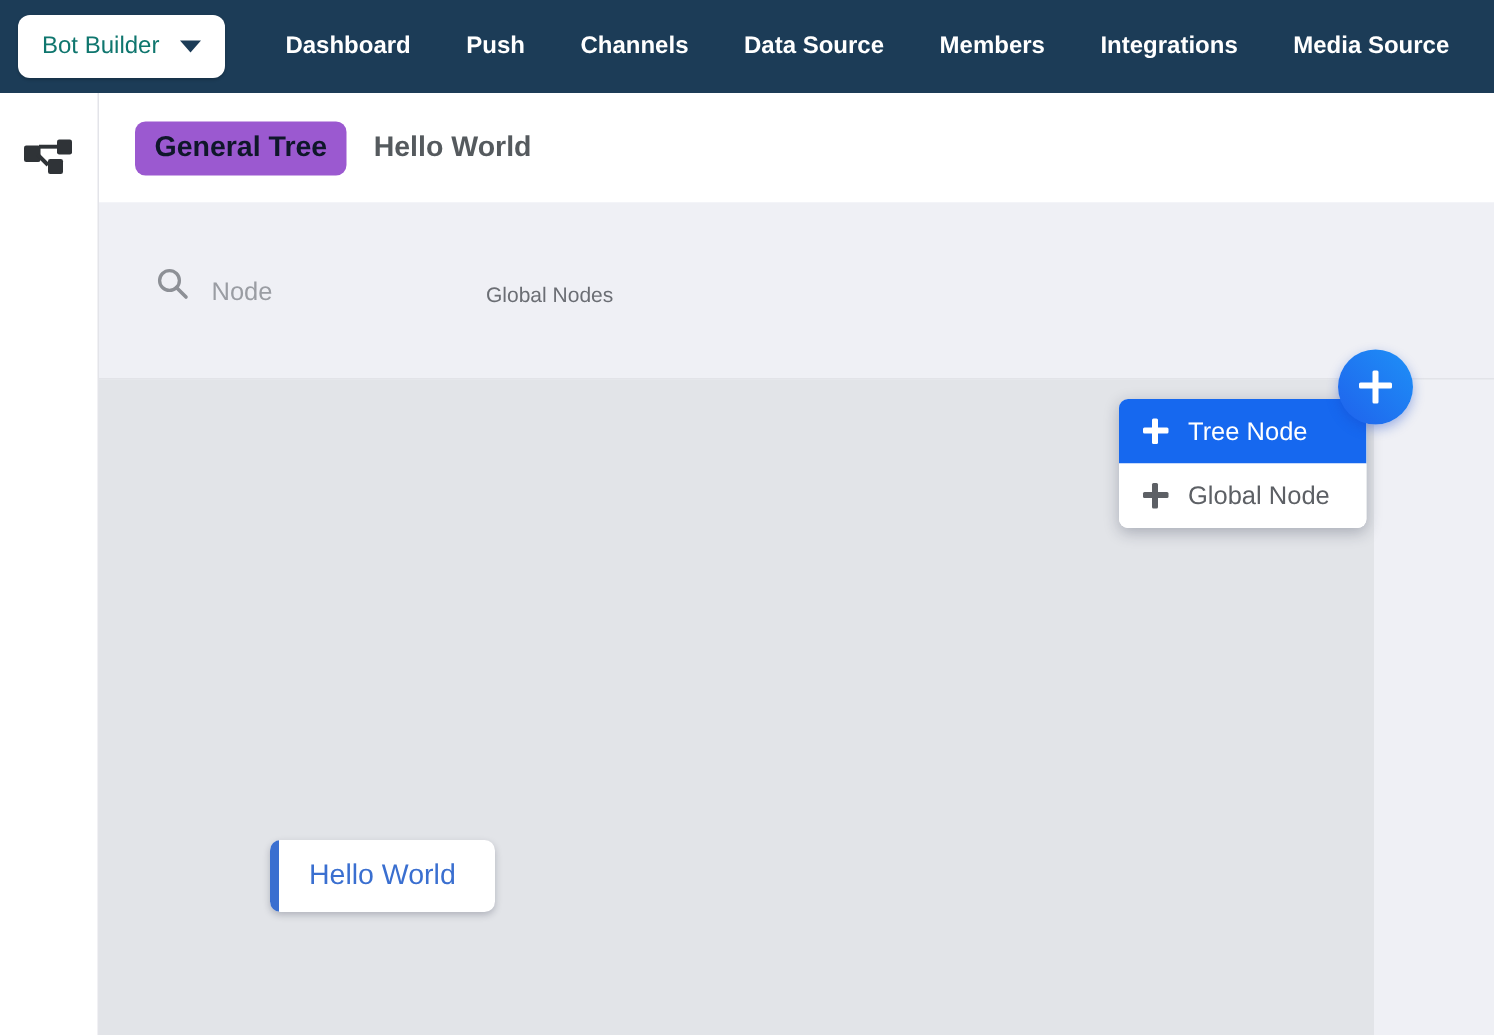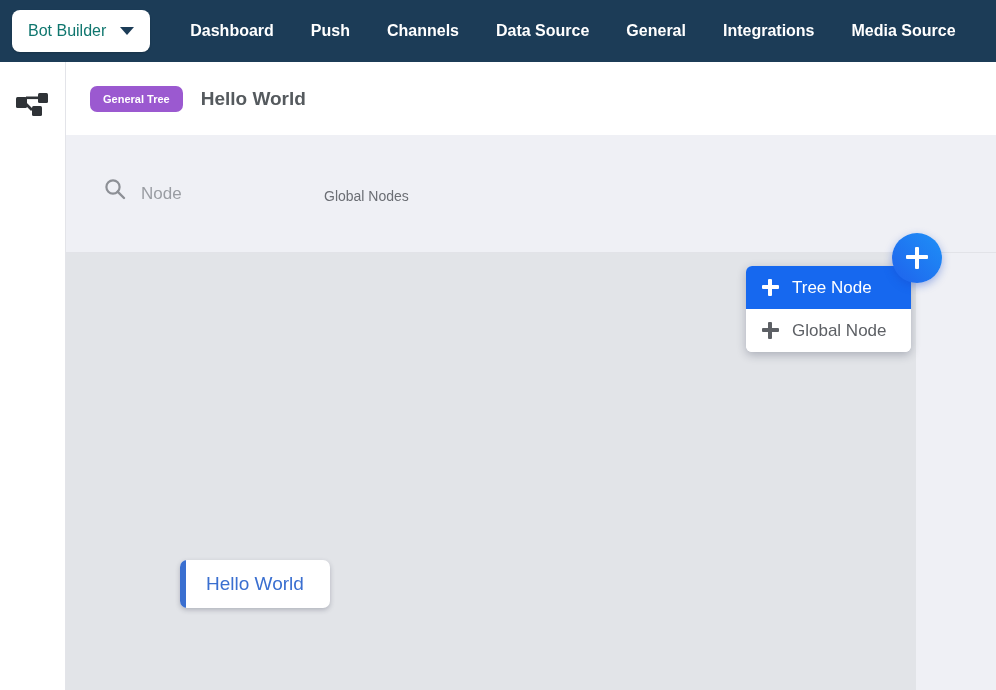--- a/index.html
+++ b/index.html
@@ -96,22 +96,22 @@
     width: 930px;
     height: 73px;
     background: #ffffff;
     display: flex;
     align-items: center;
     padding-left: 24px;
     gap: 18px;
   }
   .tree-badge {
     background: #9b59d0;
-    color: #ffffff;
-    font-size: 11px;
+    color: #0f172a;
+    font-size: 19px;
     font-weight: bold;
     border-radius: 7px;
     padding: 7px 13px;
     white-space: nowrap;
     cursor: pointer;
   }
   .crumb-title {
     font-size: 19px;
     font-weight: bold;
     color: #555a5e;
@@ -273,21 +273,21 @@
     <div class="brand-btn">
       <span class="brand-label">Bot Builder</span>
       <span class="caret"></span>
     </div>
 
     <div class="nav-links">
       <span class="nav-link">Dashboard</span>
       <span class="nav-link">Push</span>
       <span class="nav-link">Channels</span>
       <span class="nav-link">Data Source</span>
-      <span class="nav-link">General</span>
+      <span class="nav-link">Members</span>
       <span class="nav-link">Integrations</span>
       <span class="nav-link">Media Source</span>
     </div>
   </div>
 
   <div class="rail">
     <div class="rail-icon">
       <svg width="34" height="30" viewBox="0 0 34 30">
         <rect x="1" y="9" width="11" height="11" rx="1.5" fill="#2f3337"></rect>
         <rect x="23" y="5" width="10" height="10" rx="1.5" fill="#2f3337"></rect>

